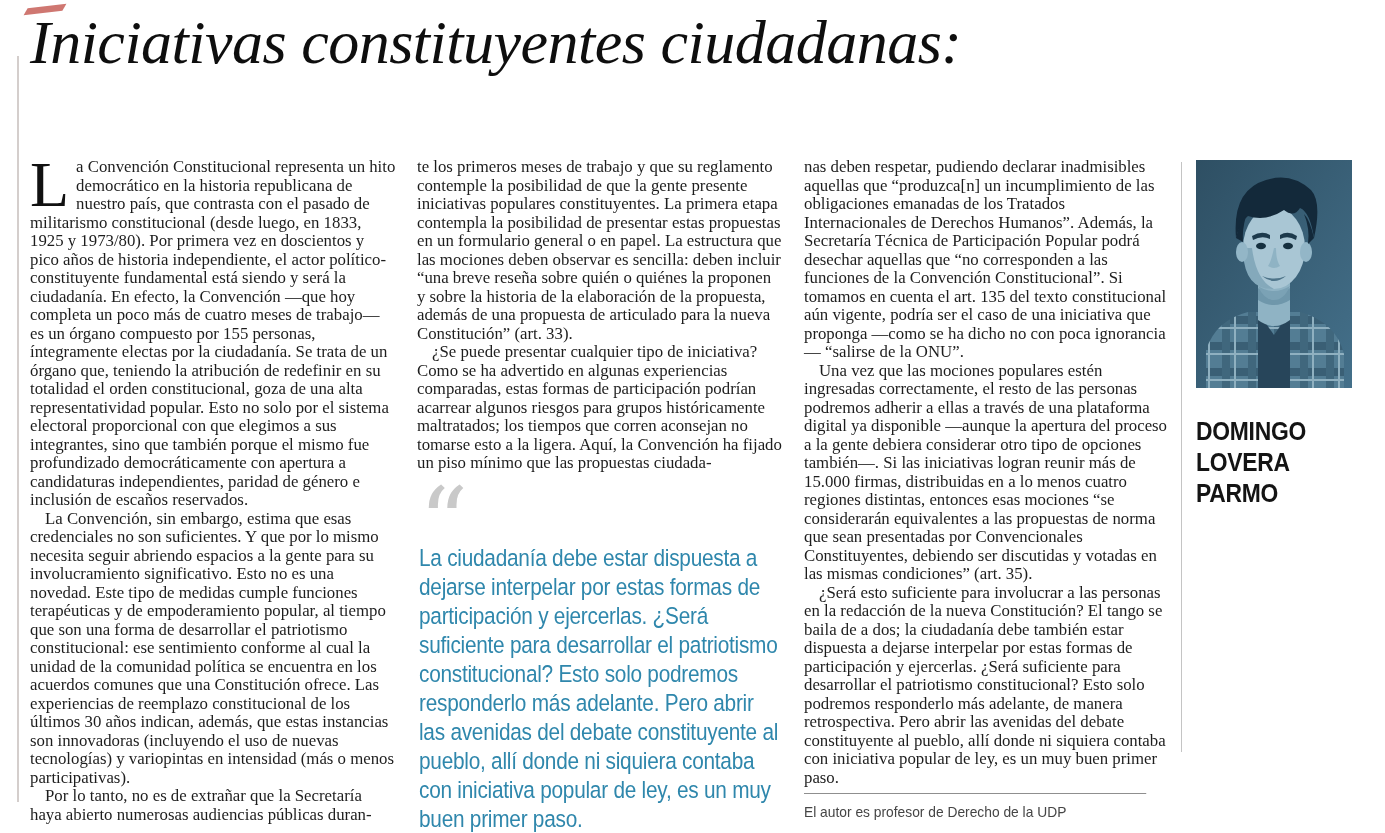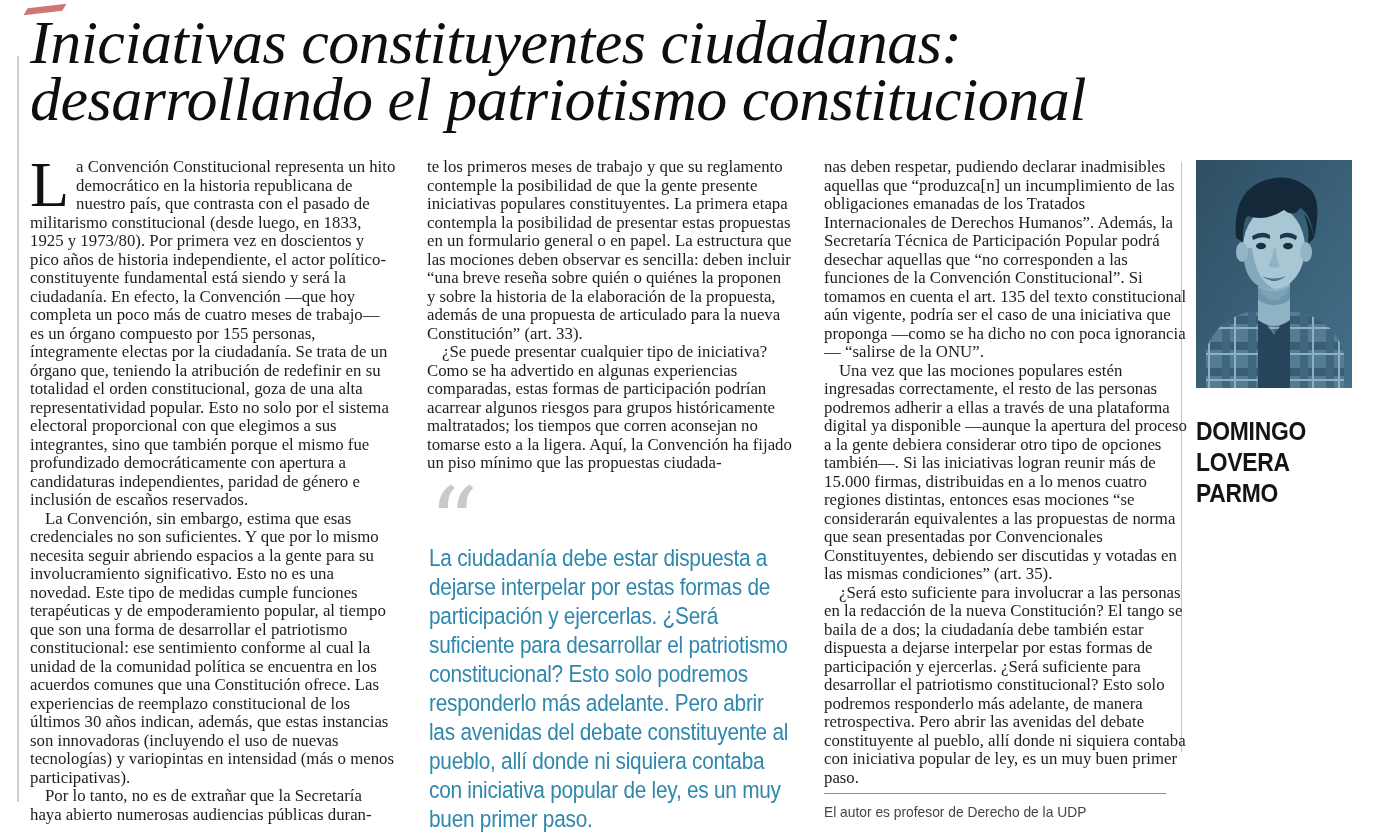--- a/index.html
+++ b/index.html
@@ -23,21 +23,21 @@
   }
 
   .headline {
     position:absolute; left:30px; top:14px; width:1150px;
     font-style:italic; font-weight:normal; color:#0e0e0e;
     font-size:62px; line-height:57px; letter-spacing:-0.5px; margin:0;
   }
 
   .columns { position:absolute; left:30px; top:158px; display:flex; }
   .col { width:366px; font-size:16.8px; line-height:18.5px; color:#1d1d1d; }
-  .col + .col { margin-left:31px; }
+  .col + .col { margin-left:21px; }
   .col p { margin:0; text-align:left; }
   .indent { text-indent:15px; }
 
   .dropcap {
     float:left; font-size:64px; line-height:48px; padding:3px 7px 0 0;
     font-style:normal; color:#111;
   }
 
   .col3 { position:relative; height:675px; }
 
@@ -72,21 +72,21 @@
 </style>
 </head>
 <body>
 
 <div class="page">
 
   <div class="corner-mark"></div>
   <div class="left-rule"></div>
   <div class="col-divider"></div>
 
-  <h1 class="headline"><span>Iniciativas constituyentes ciudadanas:</span><br><span>desarrollando el patriotismo constitucional</span></h1>
+  <h1 class="headline"><span>Iniciativas constituyentes ciudadanas:</span><br></h1>
 
   <div class="columns">
 
     <div class="col">
       <p><span class="dropcap">L</span><span>a Convención Constitucional representa un hito democrático en la historia republicana de nuestro país, que contrasta con el pasado de militarismo constitucional (desde luego, en 1833, 1925 y 1973/80). Por primera vez en doscientos y pico años de historia independiente, el actor político-constituyente fundamental está siendo y será la ciudadanía. En efecto, la Convención —que hoy completa un poco más de cuatro meses de trabajo— es un órgano compuesto por 155 personas, íntegramente electas por la ciudadanía. Se trata de un órgano que, teniendo la atribución de redefinir en su totalidad el orden constitucional, goza de una alta representatividad popular. Esto no solo por el sistema electoral proporcional con que elegimos a sus integrantes, sino que también porque el mismo fue profundizado democráticamente con apertura a candidaturas independientes, paridad de género e inclusión de escaños reservados.</span></p>
       <p class="indent">La Convención, sin embargo, estima que esas credenciales no son suficientes. Y que por lo mismo necesita seguir abriendo espacios a la gente para su involucramiento significativo. Esto no es una novedad. Este tipo de medidas cumple funciones terapéuticas y de empoderamiento popular, al tiempo que son una forma de desarrollar el patriotismo constitucional: ese sentimiento conforme al cual la unidad de la comunidad política se encuentra en los acuerdos comunes que una Constitución ofrece. Las experiencias de reemplazo constitucional de los últimos 30 años indican, además, que estas instancias son innovadoras (incluyendo el uso de nuevas tecnologías) y variopintas en intensidad (más o menos participativas).</p>
       <p class="indent">Por lo tanto, no es de extrañar que la Secretaría haya abierto numerosas audiencias públicas duran-</p>
     </div>
 
     <div class="col">

